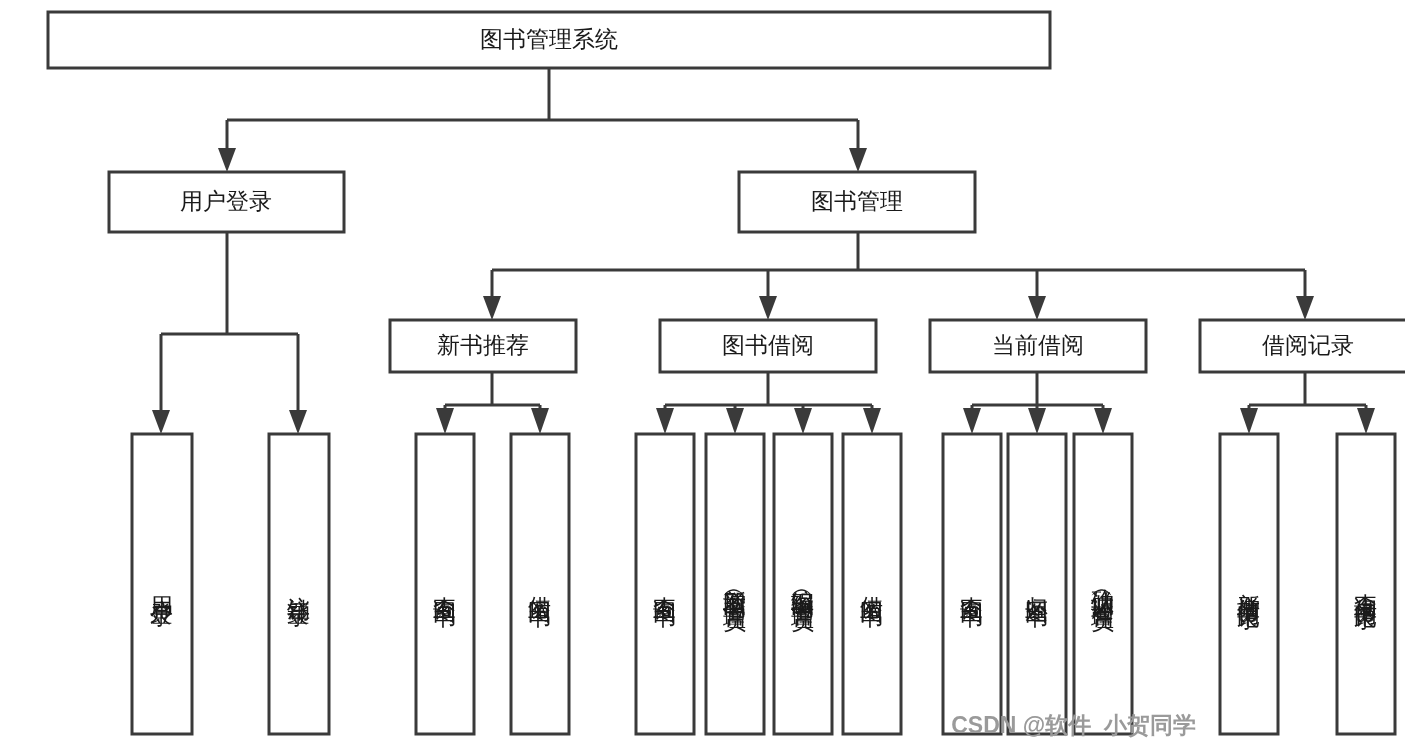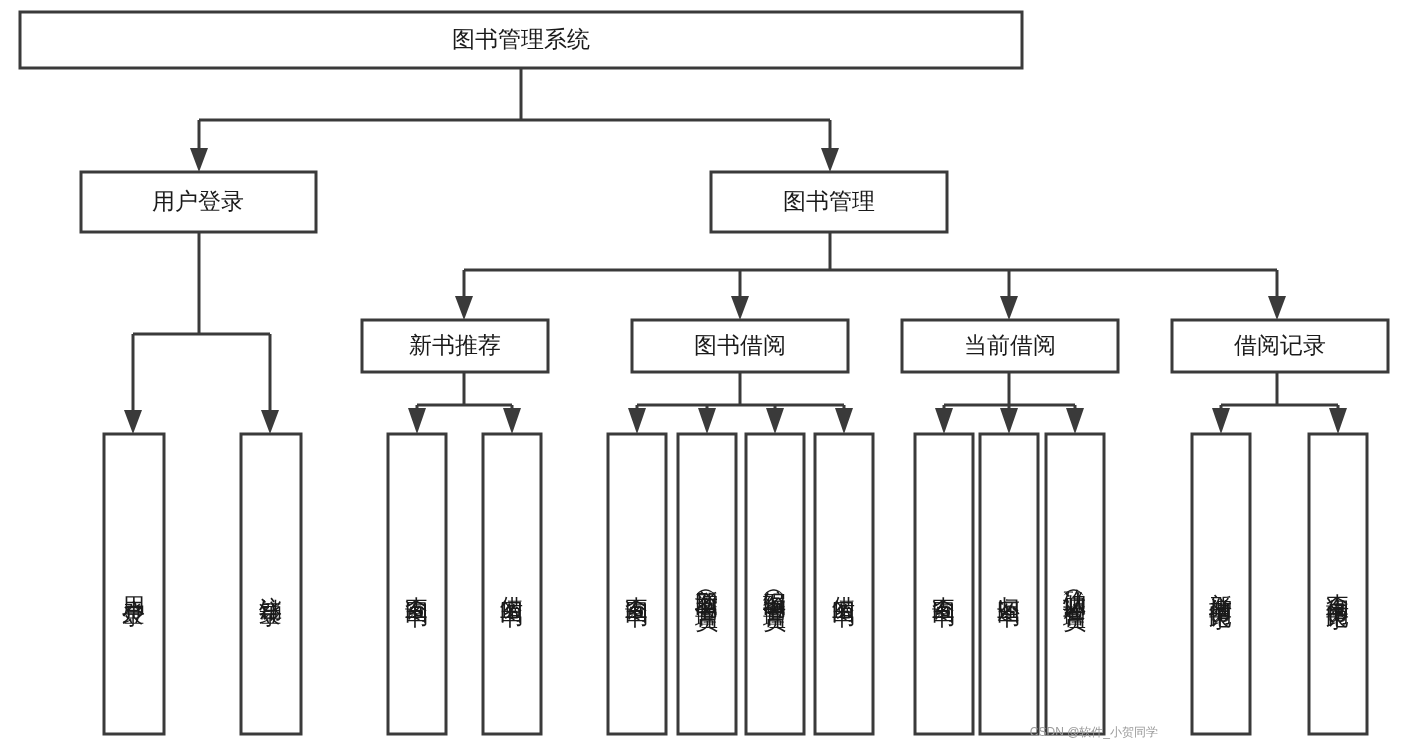--- a/index.html
+++ b/index.html
@@ -11,20 +11,21 @@
     width: 1405px;
     height: 747px;
     font-family: "Liberation Sans", "DejaVu Sans", sans-serif;
     overflow: hidden;
     position: relative;
   }
   #diagram-root {
     position: relative;
     width: 1178px;
     height: 747px;
+    padding-left: 28px;
   }
   svg.diagram {
     display: block;
     width: 1405px;
     height: 747px;
   }
   .box-rect {
     fill: #ffffff;
     stroke: #3a3a3a;
     stroke-width: 3;
@@ -51,27 +52,28 @@
     font-size: 23px;
     fill: #1a1a1a;
     writing-mode: vertical-rl;
     text-orientation: upright;
     glyph-orientation-vertical: 0;
     text-anchor: middle;
     letter-spacing: 3px;
   }
   .watermark {
     position: absolute;
-    right: 20px;
+    right: 10px;
     bottom: 6px;
     font-family: "Liberation Sans", "DejaVu Sans", sans-serif;
-    font-size: 12px;
+    font-size: 23px;
     color: #9a9a9a;
     white-space: nowrap;
     pointer-events: none;
+    font-weight: bold;
   }
 </style>
 </head>
 <body>
 
 <div id="diagram-root">
 
   <svg class="diagram" viewBox="0 0 1405 747" xmlns="http://www.w3.org/2000/svg">
 
     <g>

